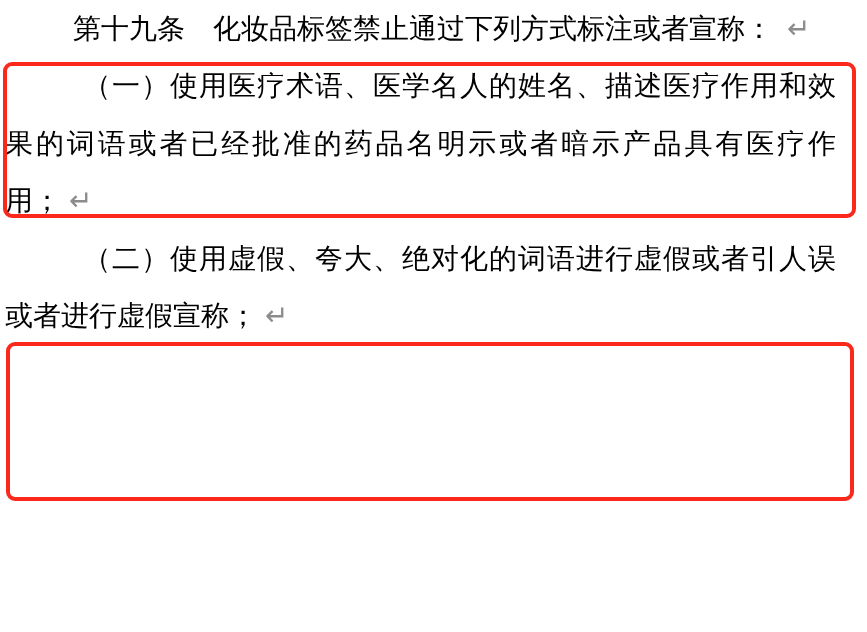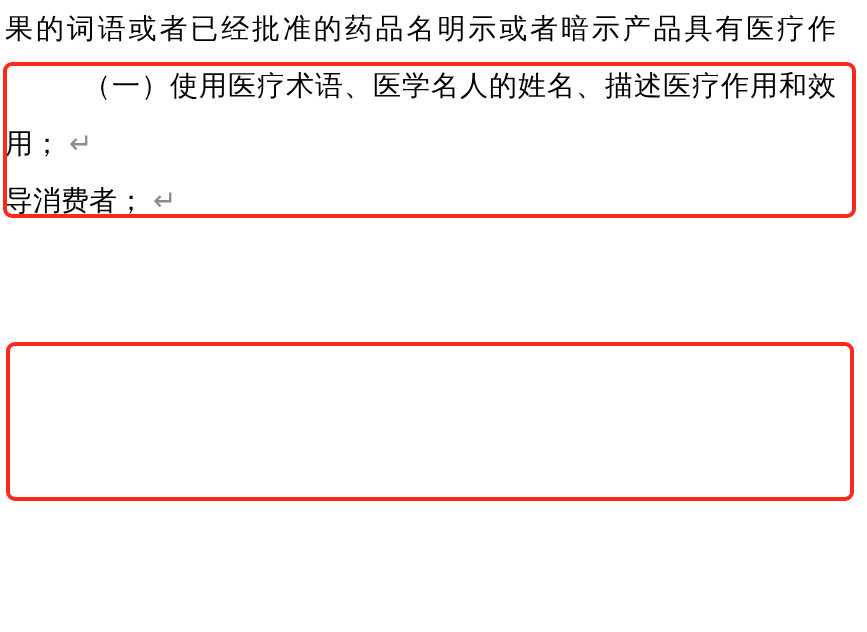--- a/index.html
+++ b/index.html
@@ -46,33 +46,35 @@
   #box1{left:3px;top:62px;width:853px;height:156px;}
   #box2{left:6px;top:342px;width:848px;height:159px;}
 </style>
 </head>
 <body>
 
 <div class="page">
 
   <div class="doc">
 
+    <div class="line ind-t"><span>第十九条　化妆品标签禁止通过下列方式标注或者宣称：</span><span class="mark t">↵</span></div>
+
+    <div class="line ind fill"><span>（一）使用医疗术语、医学名人的姓名、描述医疗作用和效</span></div>
 
     <div class="line fill"><span>果的词语或者已经批准的药品名明示或者暗示产品具有医疗作</span></div>
 
-    <div class="line ind fill"><span>（一）使用医疗术语、医学名人的姓名、描述医疗作用和效</span></div>
+    <div class="line"><span>用；</span><span class="mark">↵</span></div>
 
-    <div class="line"><span>用；</span><span class="mark">↵</span></div>
+    <div class="line ind fill"><span>（二）使用虚假、夸大、绝对化的词语进行虚假或者引人误</span></div>
 
 
 
 
+    <div class="line"><span>或者进行虚假宣称；</span><span class="mark">↵</span></div>
 
 
-
-    <div class="line"><span>导消费者；</span><span class="mark">↵</span></div>
 
   </div>
 
   <div class="rbox" id="box1"></div>
   <div class="rbox" id="box2"></div>
 
 </div>
 
 </body></html>

